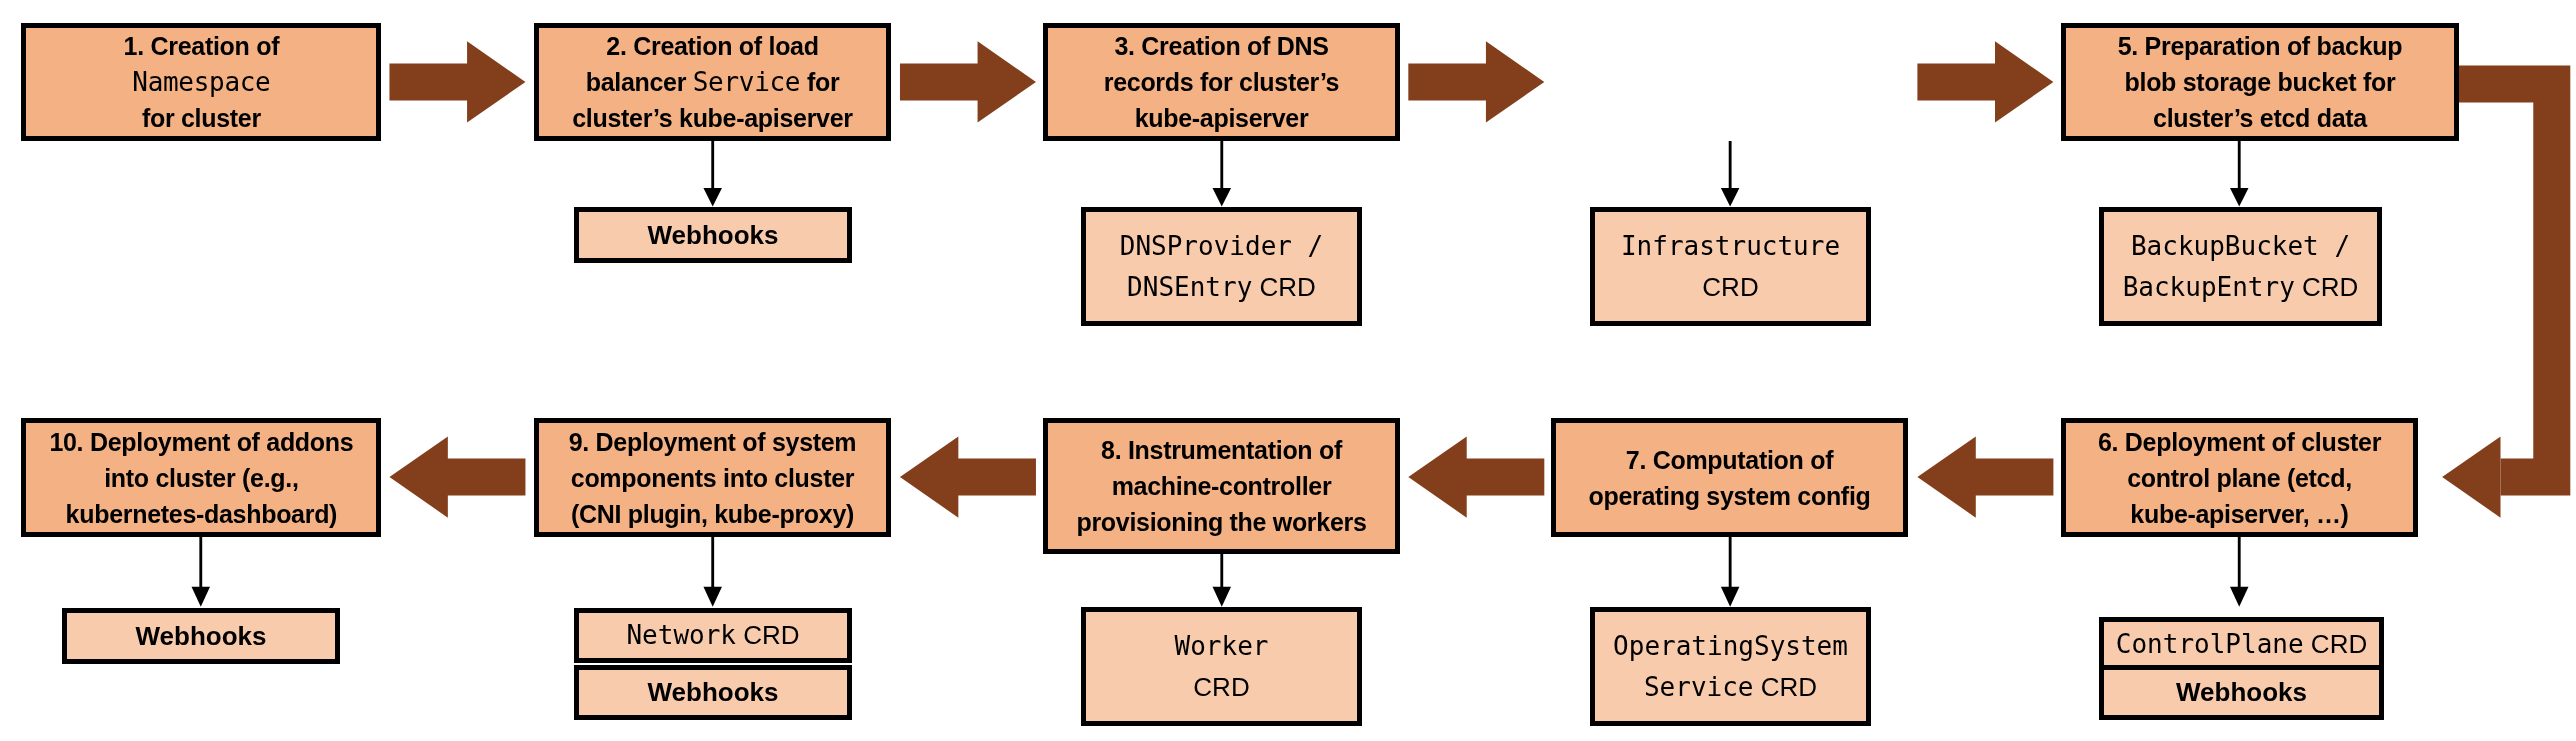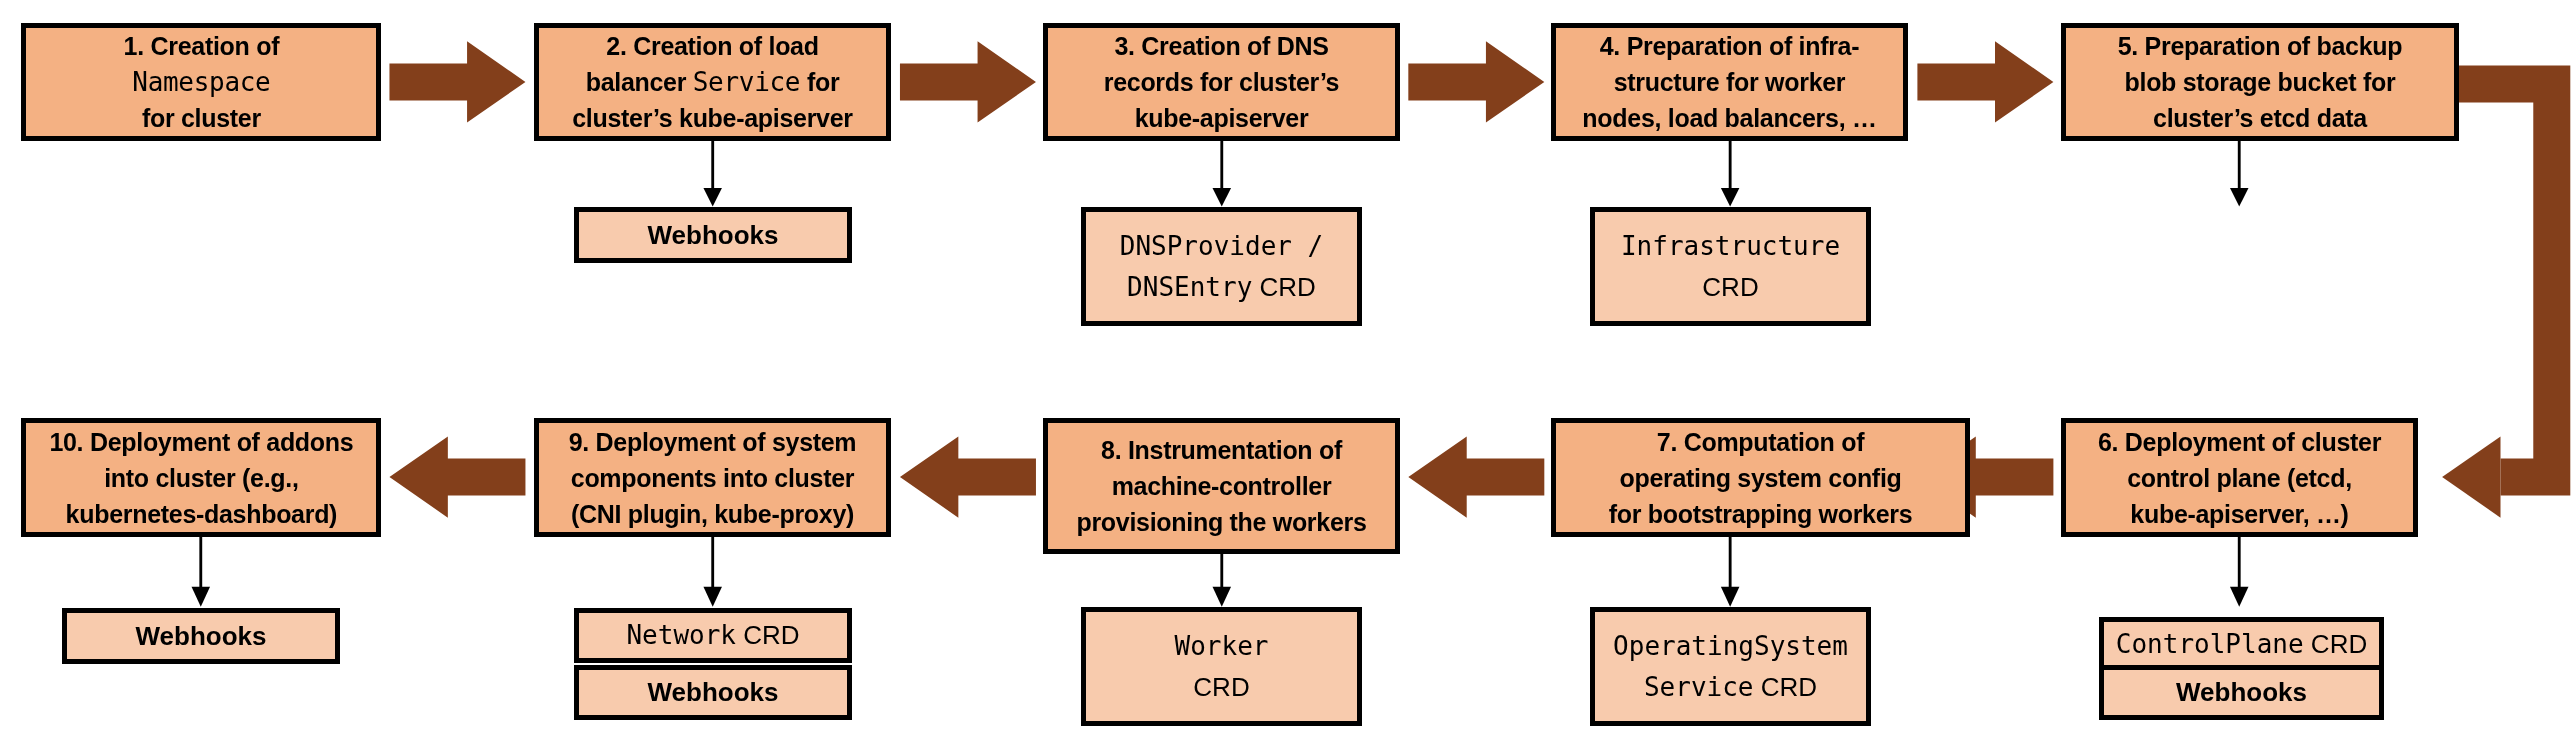--- a/index.html
+++ b/index.html
@@ -68,62 +68,60 @@
   <div class="box step-box" style="left:534px;top:23px;width:357px;height:118px">
       <div class="ln"><span>2. Creation of load</span></div>
       <div class="ln"><span>balancer </span><span class="mono">Service</span><span> for</span></div>
       <div class="ln"><span>cluster’s kube-apiserver</span></div>
     </div>
   <div class="box step-box" style="left:1043px;top:23px;width:357px;height:118px">
       <div class="ln"><span>3. Creation of DNS</span></div>
       <div class="ln"><span>records for cluster’s</span></div>
       <div class="ln"><span>kube-apiserver</span></div>
     </div>
-  <div class="box step-box" style="left:1551px;top:23px;width:357px;height:118px">
-      <div class="ln"><span>4. Preparation of infra-</span></div>
-      <div class="ln"><span>structure for worker</span></div>
-      <div class="ln"><span>nodes, load balancers, …</span></div>
-    </div>
   <div class="box step-box" style="left:2061px;top:23px;width:398px;height:118px">
       <div class="ln"><span>5. Preparation of backup</span></div>
       <div class="ln"><span>blob storage bucket for</span></div>
       <div class="ln"><span>cluster’s etcd data</span></div>
     </div>
 
   <div class="box crd-box" style="left:574px;top:207px;width:278px;height:56px">
       <div class="ln"><span>Webhooks</span></div>
     </div>
   <div class="box crd-box" style="left:1081px;top:207px;width:281px;height:119px">
       <div class="ln"><span class="mono">DNSProvider /</span></div>
       <div class="ln"><span class="mono">DNSEntry</span><span class="crd"> CRD</span></div>
     </div>
   <div class="box crd-box" style="left:1590px;top:207px;width:281px;height:119px">
       <div class="ln"><span class="mono">Infrastructure</span></div>
       <div class="ln"><span class="crd">CRD</span></div>
     </div>
+  <div class="box crd-box" style="left:2099px;top:207px;width:283px;height:119px">
+      <div class="ln"><span class="mono">BackupBucket /</span></div>
+      <div class="ln"><span class="mono">BackupEntry</span><span class="crd"> CRD</span></div>
+    </div>
 
   <div class="box step-box" style="left:21.4px;top:418px;width:360px;height:119px">
       <div class="ln"><span>10. Deployment of addons</span></div>
       <div class="ln"><span>into cluster (e.g.,</span></div>
       <div class="ln"><span>kubernetes-dashboard)</span></div>
     </div>
   <div class="box step-box" style="left:534px;top:418px;width:357px;height:119px">
       <div class="ln"><span>9. Deployment of system</span></div>
       <div class="ln"><span>components into cluster</span></div>
       <div class="ln"><span>(CNI plugin, kube-proxy)</span></div>
     </div>
   <div class="box step-box" style="left:1043px;top:418px;width:357px;height:136px">
       <div class="ln"><span>8. Instrumentation of</span></div>
       <div class="ln"><span>machine-controller</span></div>
       <div class="ln"><span>provisioning the workers</span></div>
     </div>
-  <div class="box step-box" style="left:1551px;top:418px;width:419px;height:119px">
+  <div class="box step-box" style="left:1551px;top:418px;width:357px;height:119px">
       <div class="ln"><span>7. Computation of</span></div>
       <div class="ln"><span>operating system config</span></div>
-      <div class="ln"><span>for bootstrapping workers</span></div>
     </div>
   <div class="box step-box" style="left:2061px;top:418px;width:357px;height:119px">
       <div class="ln"><span>6. Deployment of cluster</span></div>
       <div class="ln"><span>control plane (etcd,</span></div>
       <div class="ln"><span>kube-apiserver, …)</span></div>
     </div>
 
   <div class="box crd-box" style="left:62px;top:608px;width:278px;height:56px">
       <div class="ln"><span>Webhooks</span></div>
     </div>

